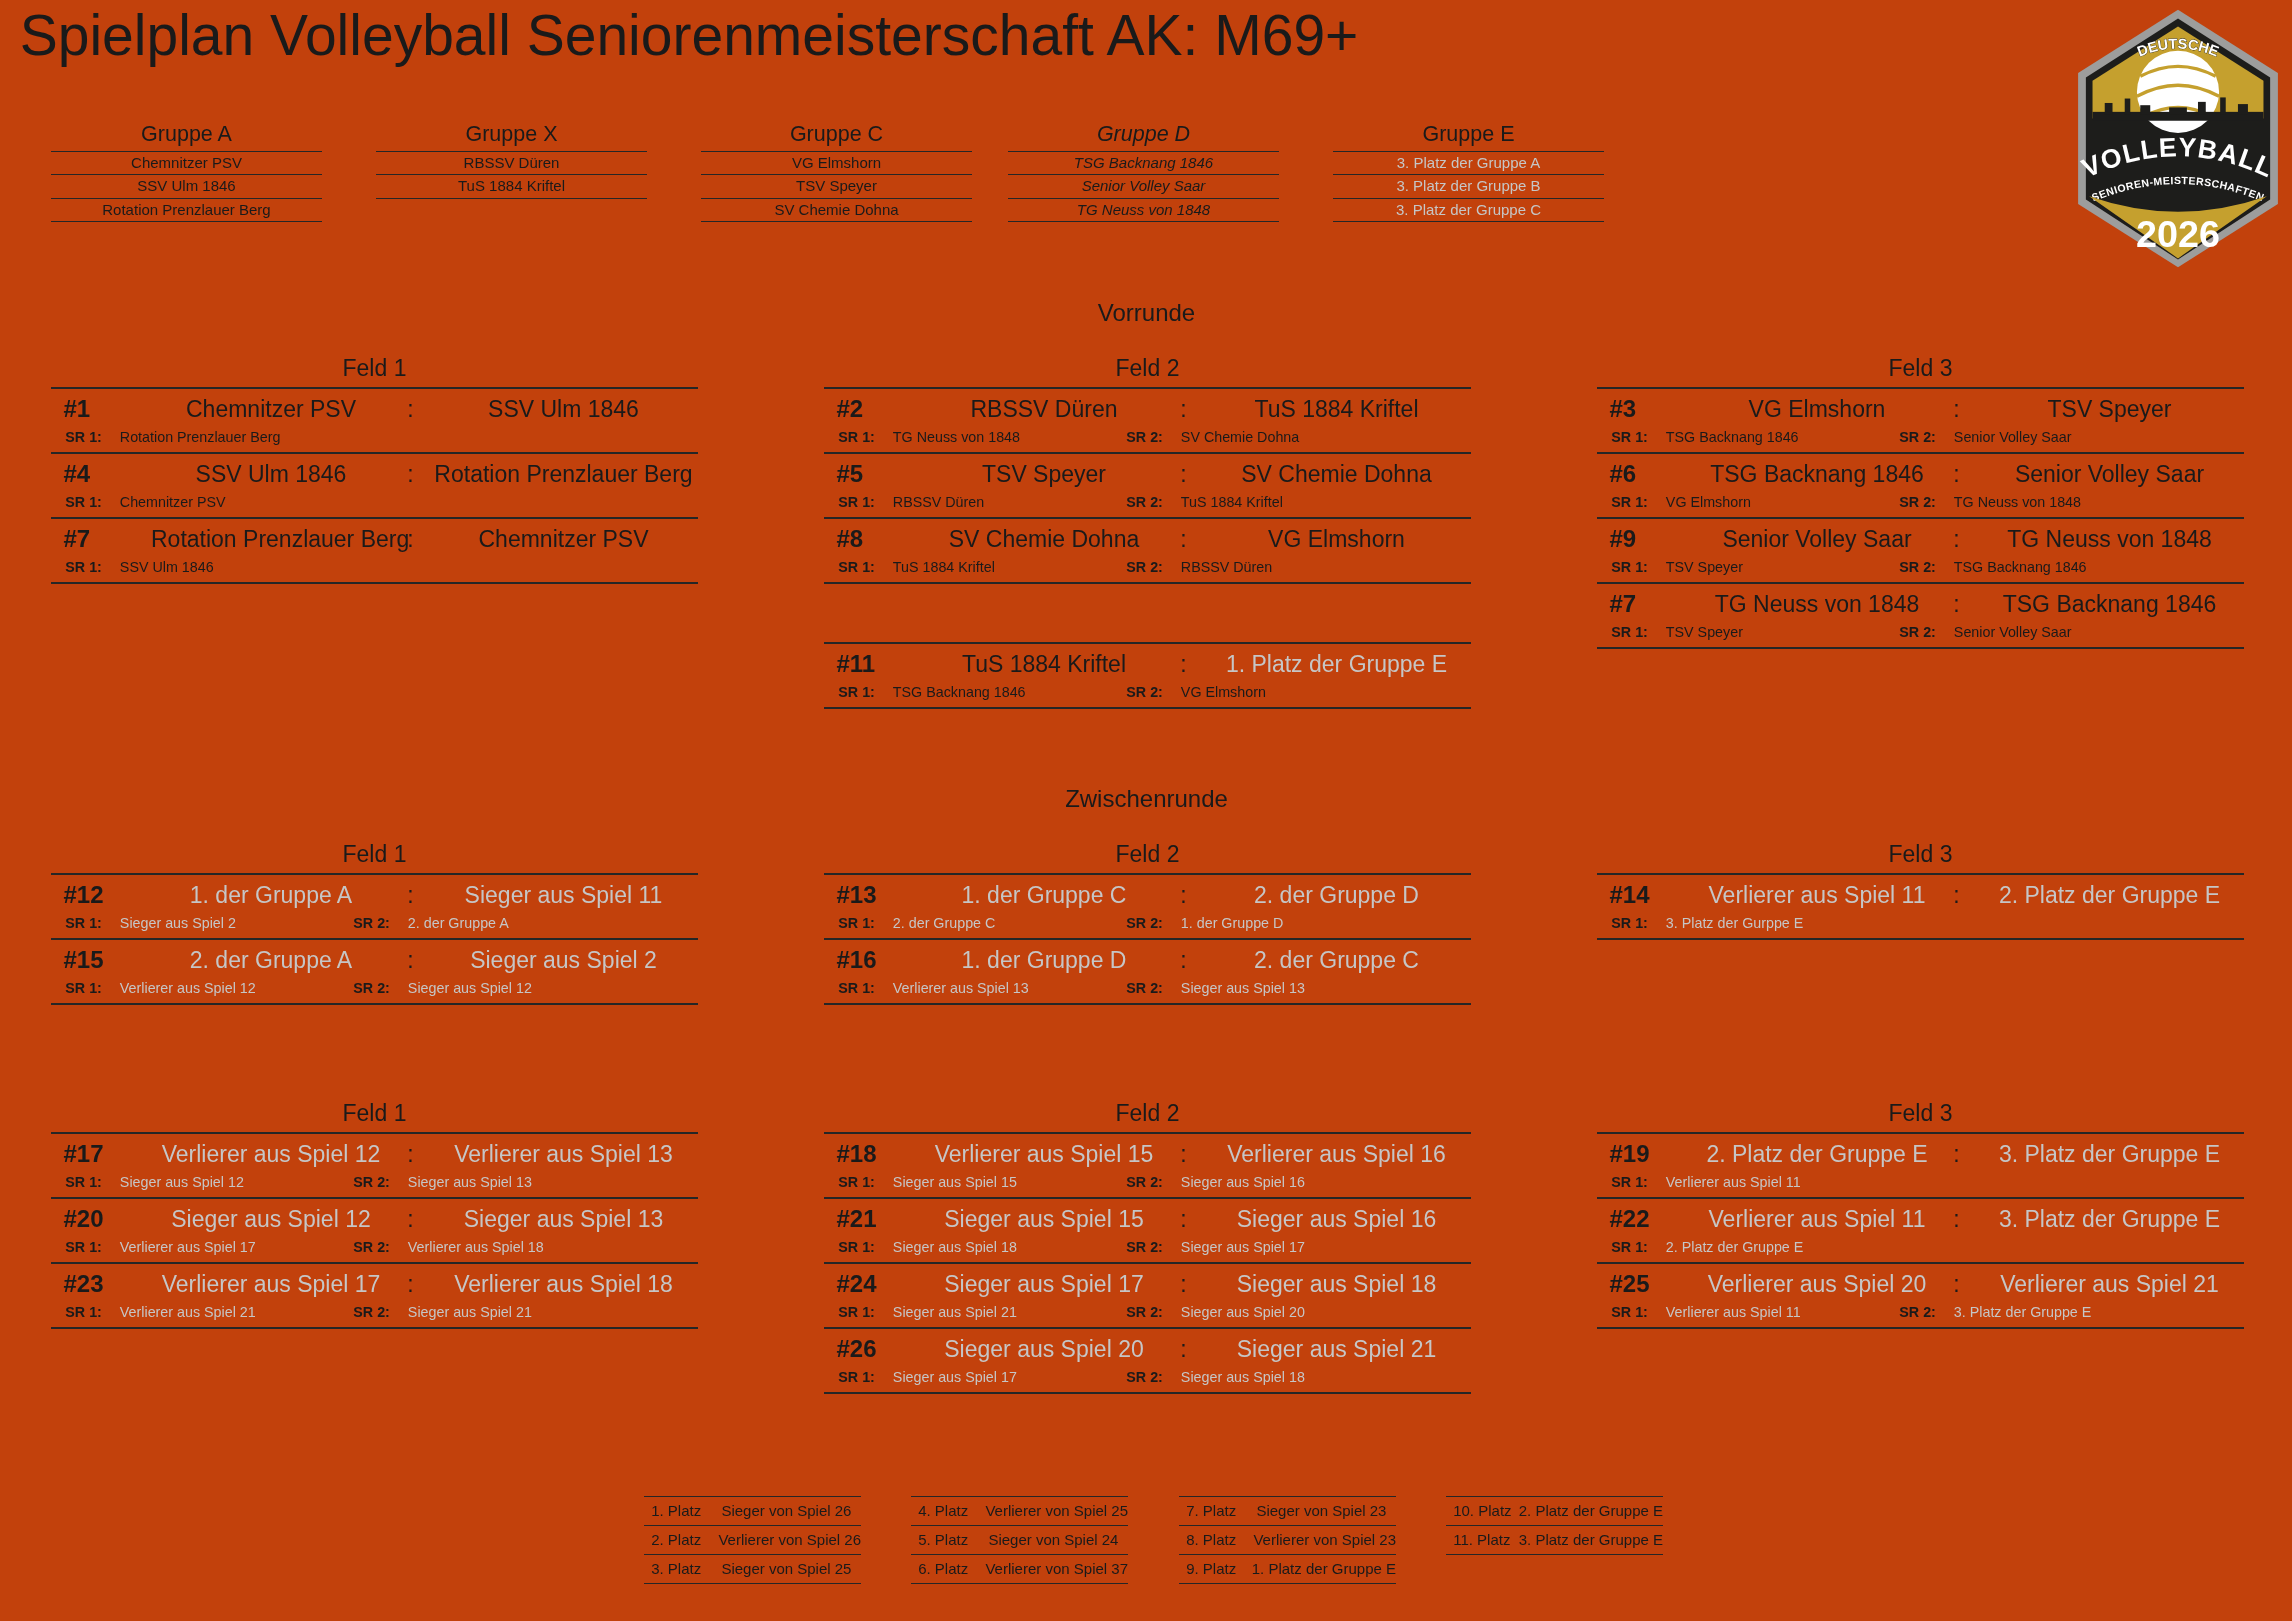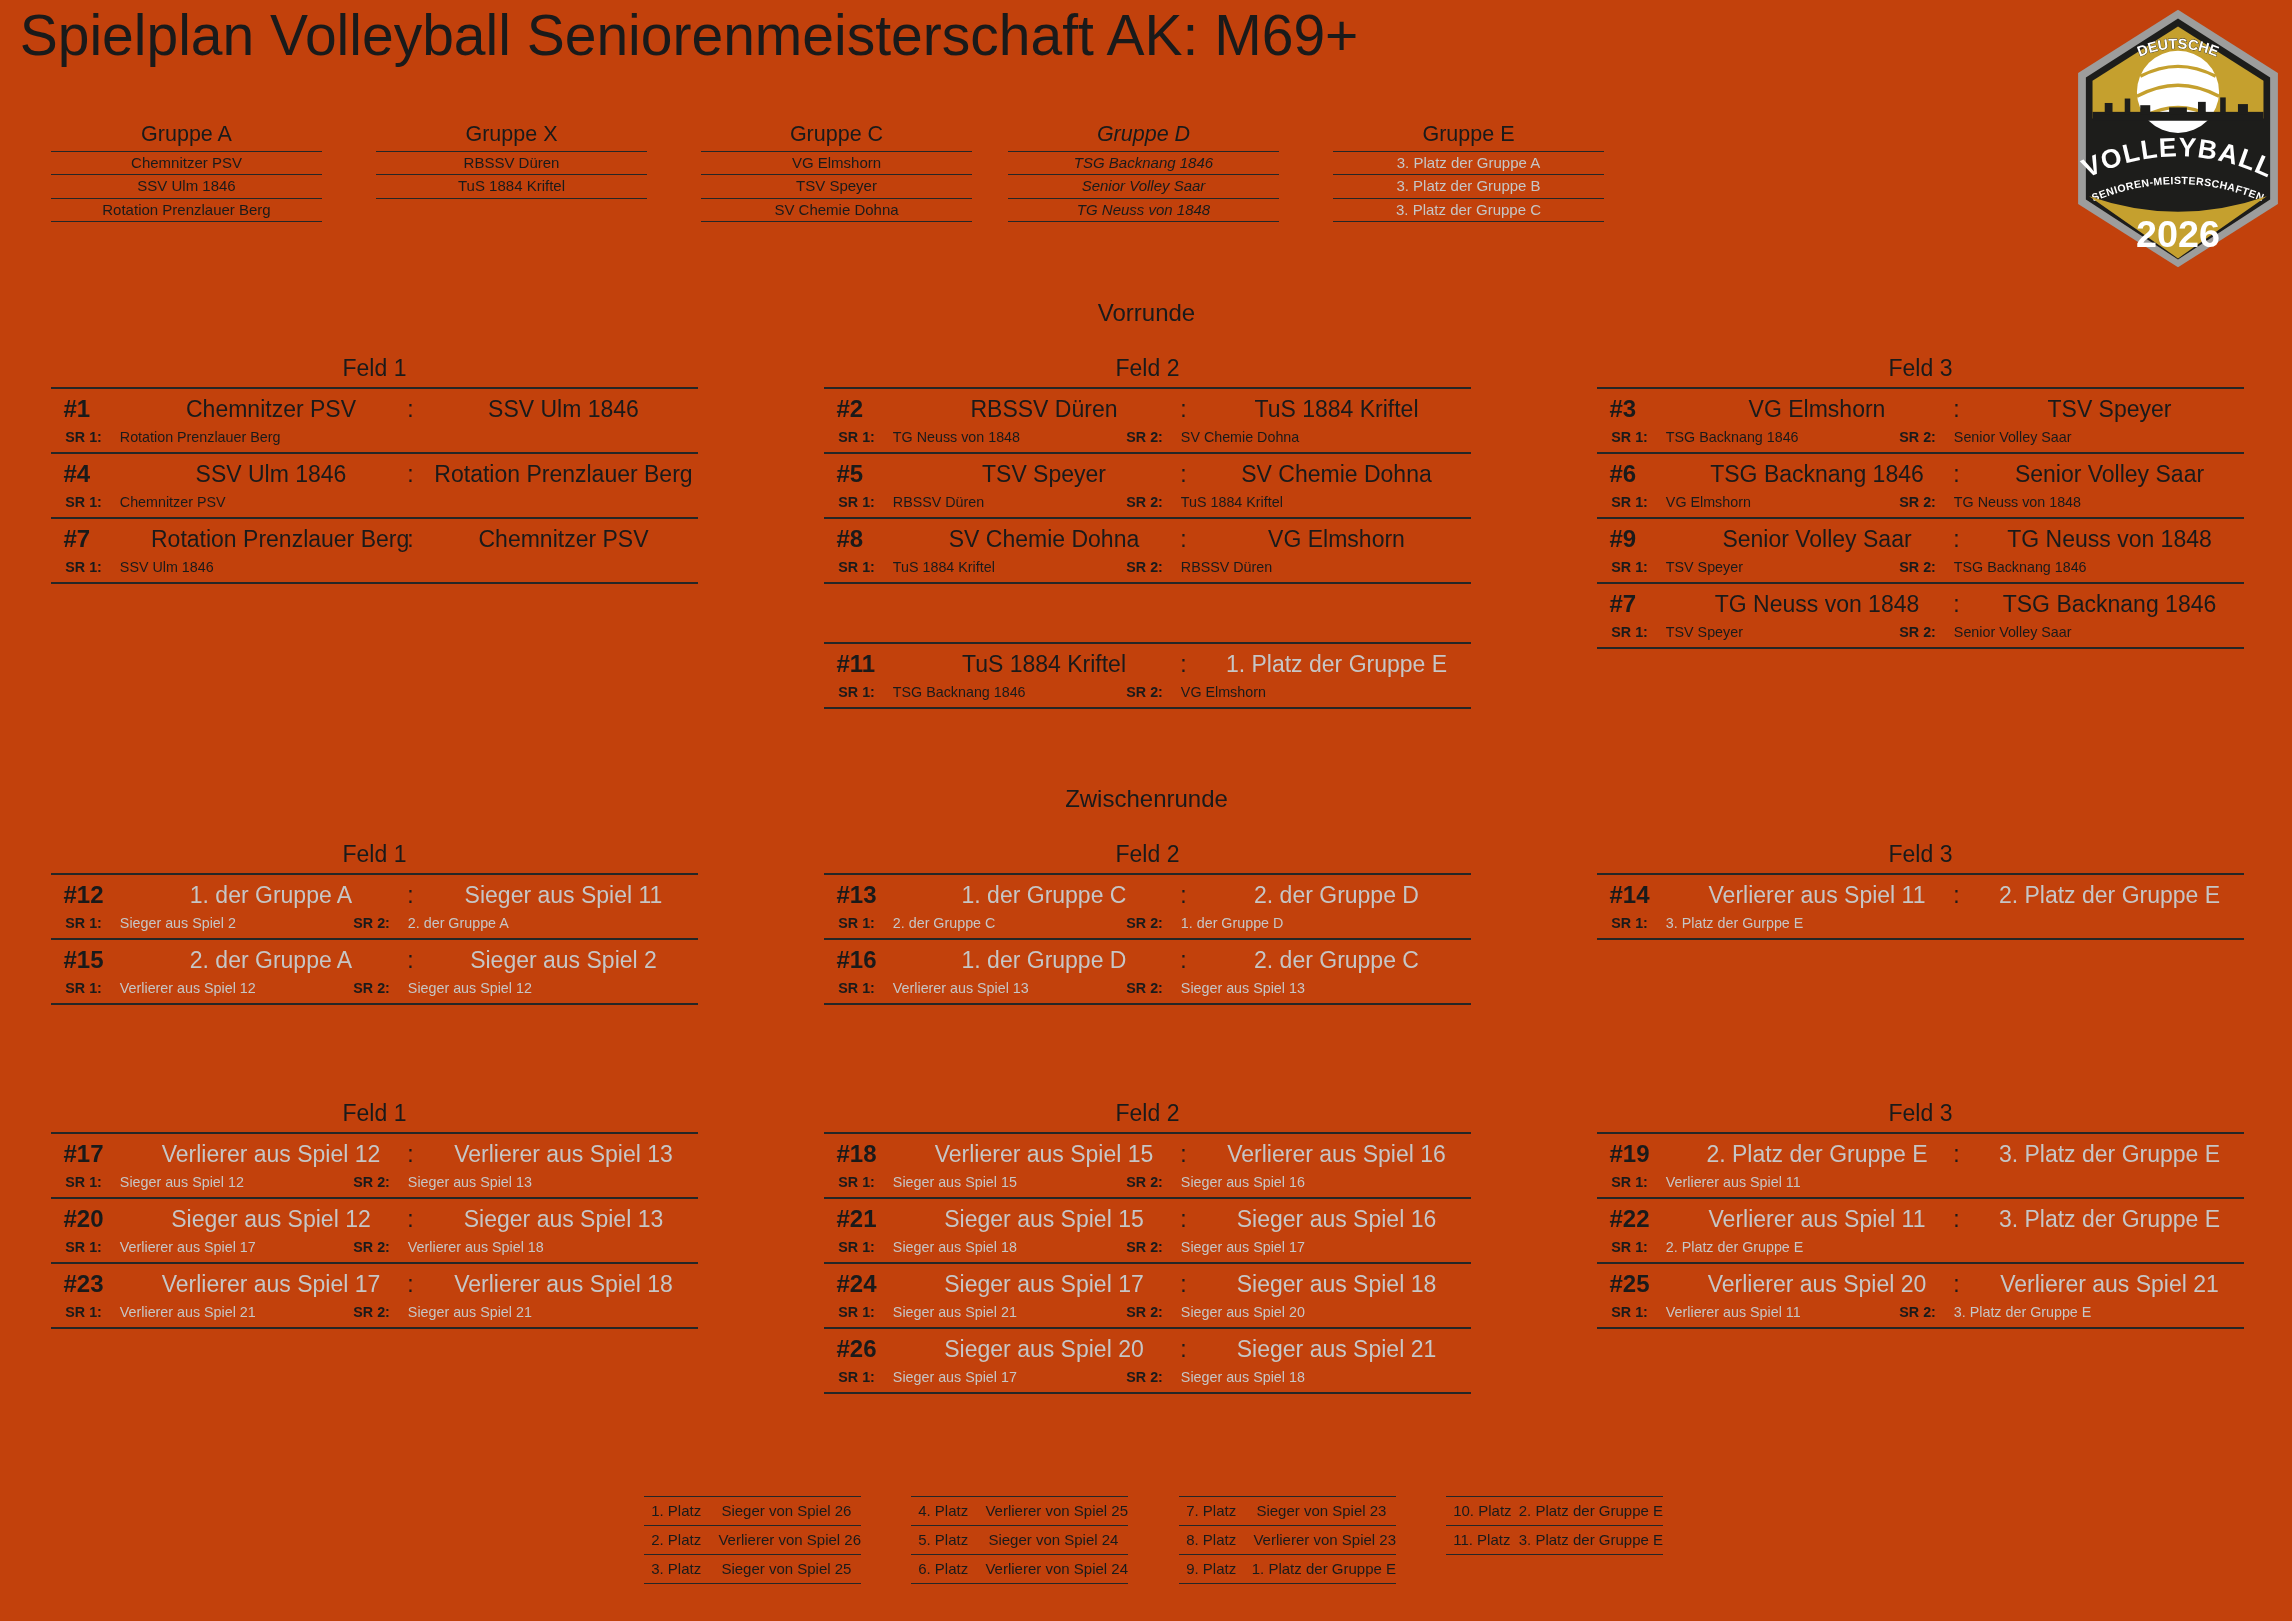--- a/index.html
+++ b/index.html
@@ -594,21 +594,21 @@
       <div class="place-row">
         <div class="place-label">4. Platz</div>
         <div class="place-value">Verlierer von Spiel 25</div>
       </div>
       <div class="place-row">
         <div class="place-label">5. Platz</div>
         <div class="place-value">Sieger von Spiel 24</div>
       </div>
       <div class="place-row">
         <div class="place-label">6. Platz</div>
-        <div class="place-value">Verlierer von Spiel 24</div>
+        <div class="place-value">Verlierer von Spiel 37</div>
       </div>
     </div>
     <div class="place-table" style="left: 1179px; top: 1496px; width: 217px;">
       <div class="place-row">
         <div class="place-label">7. Platz</div>
         <div class="place-value">Sieger von Spiel 23</div>
       </div>
       <div class="place-row">
         <div class="place-label">8. Platz</div>
         <div class="place-value">Verlierer von Spiel 23</div>

